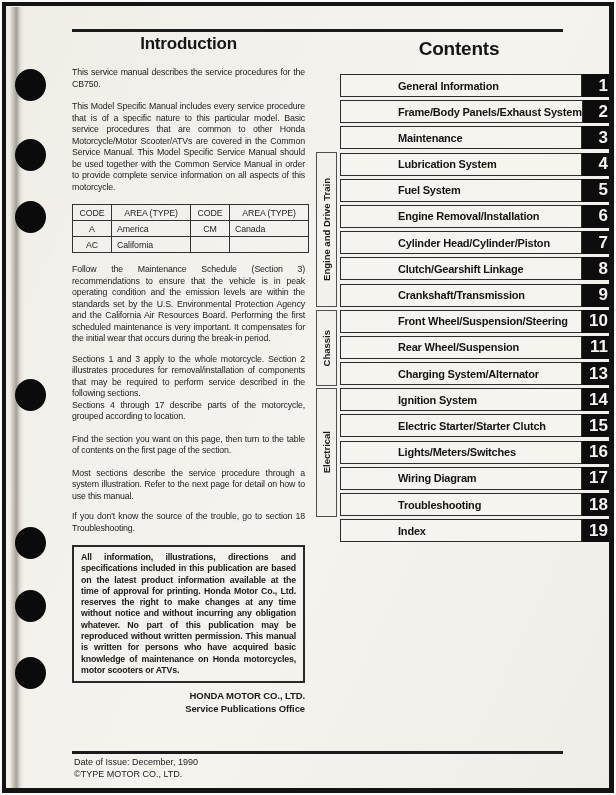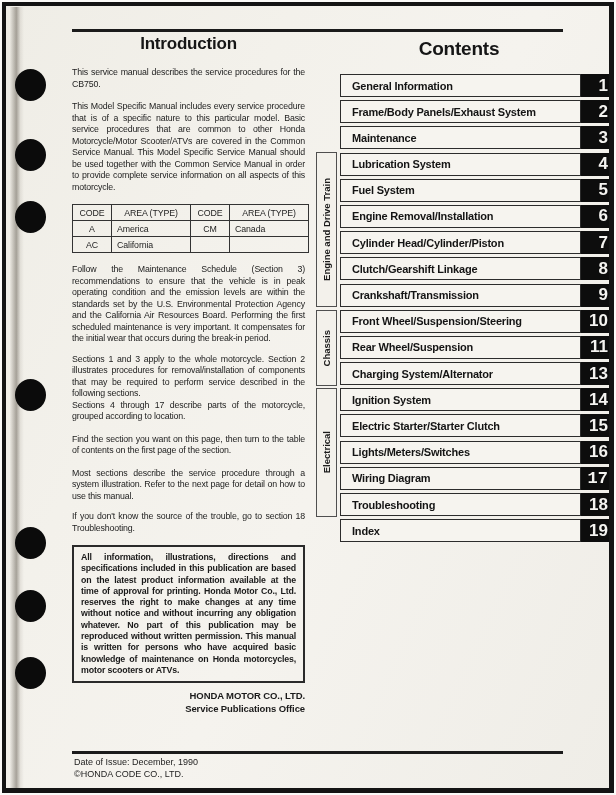--- a/index.html
+++ b/index.html
@@ -37,21 +37,21 @@
   .notice{border:2px solid #2a2a2a;padding:5px 7px;margin:1px 0 6px 0;
     font-size:8.8px;font-weight:bold;line-height:11.3px;letter-spacing:-0.15px;text-align:justify;color:#1a1a1a;}
   .sig{text-align:right;font-weight:bold;font-size:9.5px;line-height:13px;letter-spacing:-0.1px;color:#1a1a1a;}
 
   
   .contents-title{position:absolute;left:340px;top:38px;width:238px;margin:0;
     text-align:center;font-size:19px;font-weight:bold;letter-spacing:-0.2px;color:#161616;}
   #contents-rows{position:absolute;left:340px;top:74px;width:272px;}
   .c-row{display:flex;height:23px;margin-bottom:3.2px;}
   .c-box{width:272px;box-sizing:border-box;border:1.5px solid #2c2c2c;background:#f6f4ef;
-    display:flex;align-items:center;}
+    display:flex;align-items:center;padding-left:46px;}
   .c-label{font-weight:bold;font-size:11px;letter-spacing:-0.2px;padding-left:11px;color:#141414;white-space:nowrap;}
   .c-tab{width:34px;box-sizing:border-box;background:#0d0d0d;color:#f4f3f0;
     font-weight:bold;font-size:17px;display:flex;align-items:center;justify-content:flex-end;padding-right:4px;}
 
   .group{position:absolute;left:316px;width:21px;box-sizing:border-box;border:1px solid #4f4f4f;
     background:#f3f1eb;display:flex;align-items:center;justify-content:center;}
   .group span{writing-mode:vertical-rl;transform:rotate(180deg);font-weight:bold;font-size:9.5px;
     white-space:nowrap;color:#1a1a1a;letter-spacing:0;}
   #group-engine{top:152px;height:155px;}
   #group-chassis{top:310px;height:76px;}
@@ -210,21 +210,21 @@
     <div class="c-row">
       <div class="c-box">
         <span class="c-label">Lights/Meters/Switches</span>
       </div>
       <div class="c-tab" style="background: rgb(13, 13, 13); color: rgb(244, 243, 240);">16</div>
     </div>
     <div class="c-row">
       <div class="c-box">
         <span class="c-label">Wiring Diagram</span>
       </div>
-      <div class="c-tab" style="background: rgb(13, 13, 13); color: rgb(244, 243, 240); font-family: Liberation Mono, monospace;">17</div>
+      <div class="c-tab" style="background: rgb(13, 13, 13); color: rgb(244, 243, 240);">17</div>
     </div>
     <div class="c-row">
       <div class="c-box">
         <span class="c-label">Troubleshooting</span>
       </div>
       <div class="c-tab" style="background: rgb(13, 13, 13); color: rgb(244, 243, 240);">18</div>
     </div>
     <div class="c-row">
       <div class="c-box">
         <span class="c-label">Index</span>
@@ -238,16 +238,16 @@
 </div>
 <div class="group" id="group-chassis">
   <span>Chassis</span>
 </div>
 <div class="group" id="group-electrical">
   <span>Electrical</span>
 </div>
 
 <div class="footer">
   <div>Date of Issue: December, 1990</div>
-  <div>©HONDA CODE CO., LTD.</div>
+  <div>©TYPE MOTOR CO., LTD.</div>
 </div>
 
 <div class="frame"></div>
 
 </body></html>

